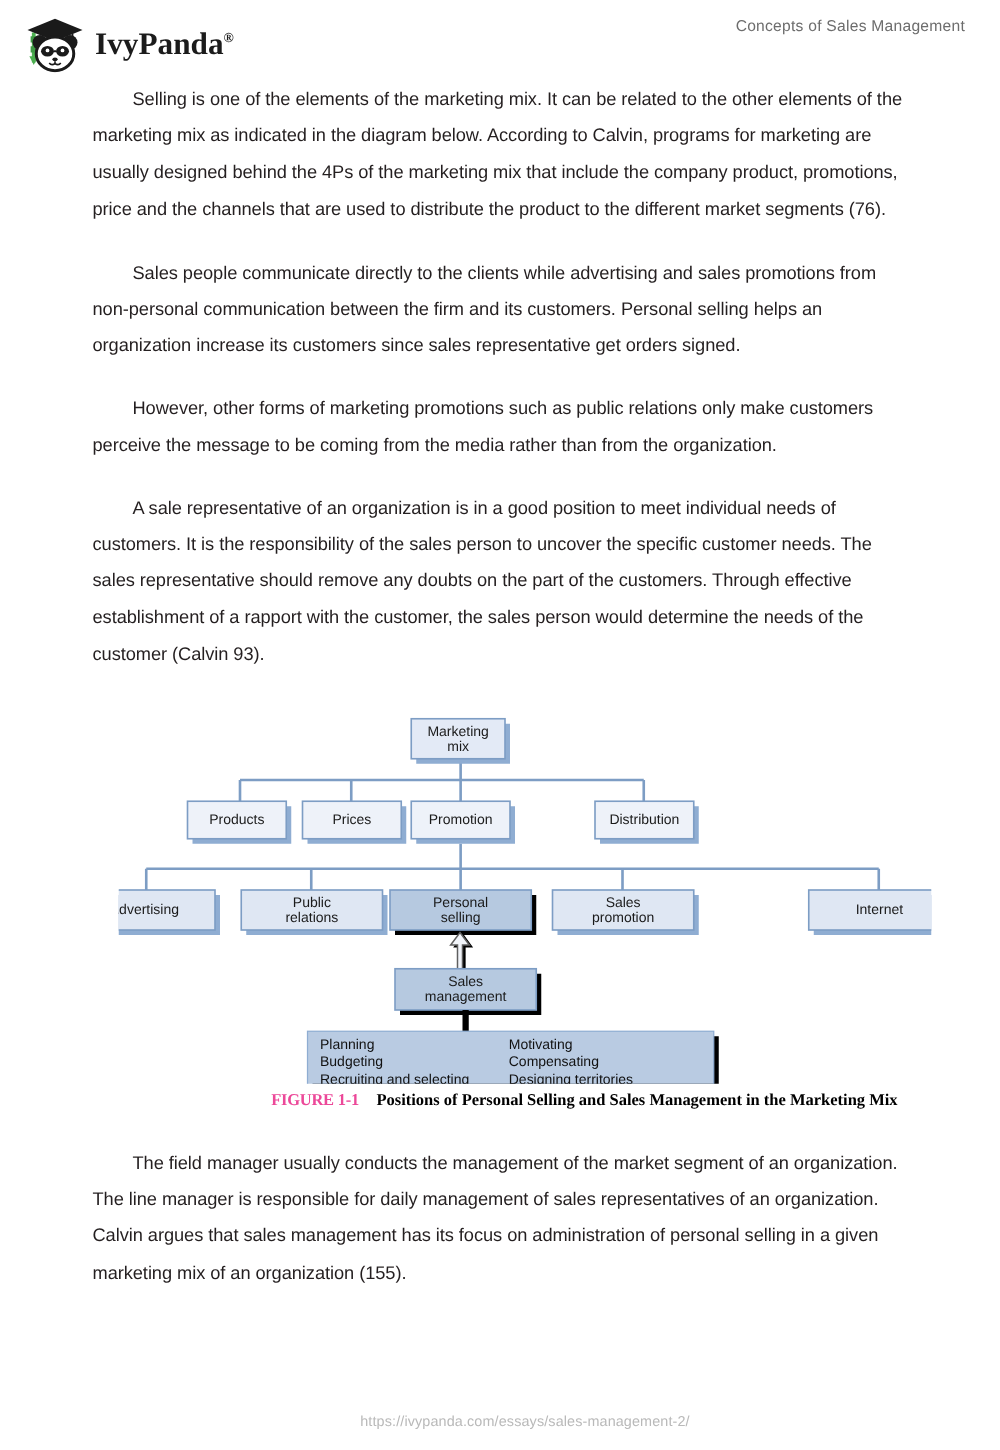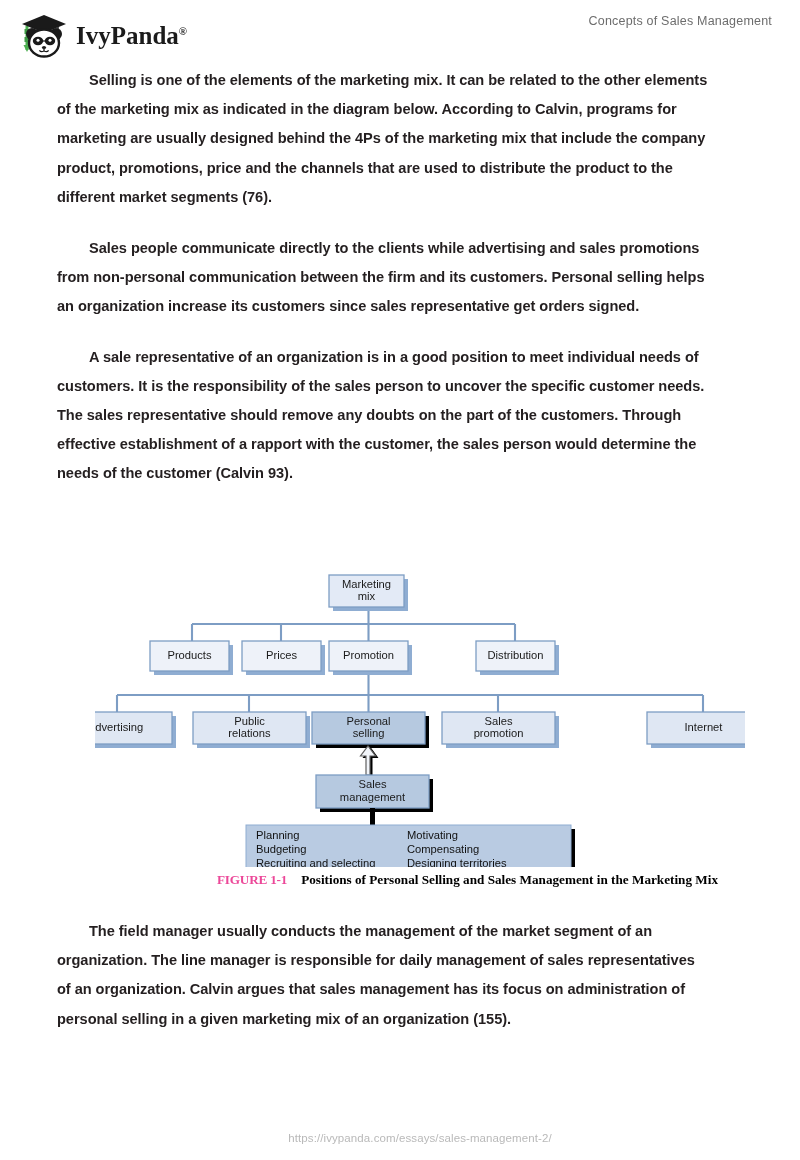--- a/index.html
+++ b/index.html
@@ -57,24 +57,23 @@
     top: 14px;
     font-size: 12.5px;
     color: #6d6d6d;
     letter-spacing: 0.2px;
     white-space: nowrap;
   }
 
   
   .content {
     position: absolute;
-    left: 57px;
+    left: 74px;
     top: 66px;
     width: 654px;
-    font-weight: bold;
   }
   p.para {
     margin: 0 0 22px 0;
     font-size: 14.6px;
     line-height: 29.2px;
     text-indent: 32px;
     text-align: left;
     color: #241f20;
     letter-spacing: -0.05px;
   }
@@ -182,20 +181,21 @@
     </span>
     <span class="brand-name"><span>IvyPanda</span><span class="brand-reg">®</span></span>
   </div>
 
   <div class="header-title">Concepts of Sales Management</div>
 </div>
 
 <div class="content">
   <p class="para">Selling is one of the elements of the marketing mix. It can be related to the other elements of the marketing mix as indicated in the diagram below. According to Calvin, programs for marketing are usually designed behind the 4Ps of the marketing mix that include the company product, promotions, price and the channels that are used to distribute the product to the different market segments (76).</p>
   <p class="para tight">Sales people communicate directly to the clients while advertising and sales promotions from non-personal communication between the firm and its customers. Personal selling helps an organization increase its customers since sales representative get orders signed.</p>
+  <p class="para tight">However, other forms of marketing promotions such as public relations only make customers perceive the message to be coming from the media rather than from the organization.</p>
   <p class="para tight">A sale representative of an organization is in a good position to meet individual needs of customers. It is the responsibility of the sales person to uncover the specific customer needs. The sales representative should remove any doubts on the part of the customers. Through effective establishment of a rapport with the customer, the sales person would determine the needs of the customer (Calvin 93).</p>
 </div>
 
 <div class="figure-wrap">
 
   <div class="diagram">
     <svg width="650" height="305" viewBox="0 0 650 305" xmlns="http://www.w3.org/2000/svg">
 
       <g stroke="#7d9dc4" stroke-width="2.1" fill="none">
 

